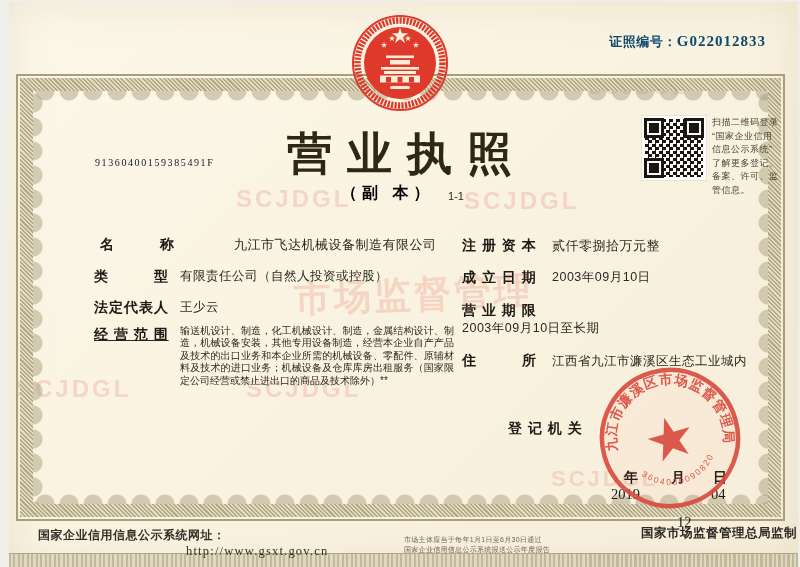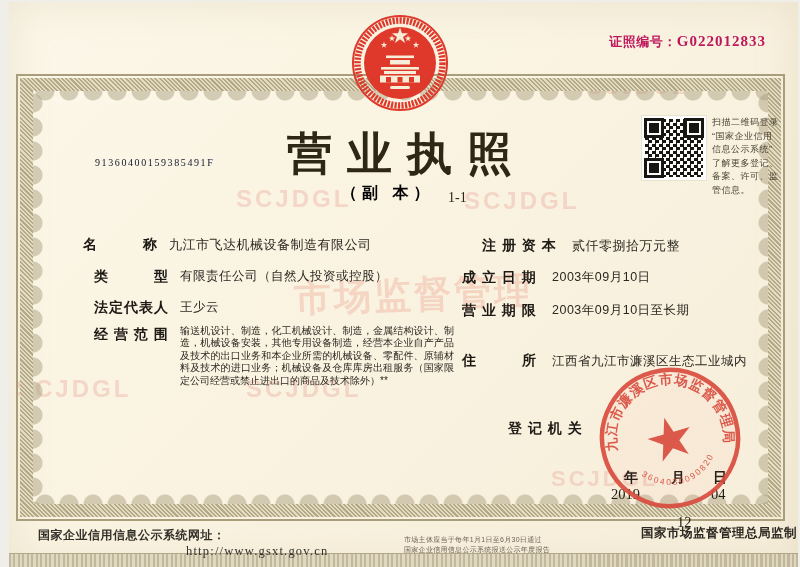--- a/index.html
+++ b/index.html
@@ -19,29 +19,29 @@
       radial-gradient(circle at 10px 12px,rgba(171,161,129,.5) 9px,transparent 10px) top right/10px 24px repeat-y;}
   .bottom-strip{position:absolute;left:9px;right:2px;bottom:0;height:13px;border-top:1px solid #a79d7c;
       background:repeating-linear-gradient(90deg,#b9b094 0 2px,#ddd6bc 2px 4.5px);opacity:.85;}
   
   .wm{position:absolute;font-weight:bold;letter-spacing:3px;pointer-events:none;}
   .wm.pink{color:rgba(233,165,152,.38);font-size:24px;}
   .wm.cream{color:rgba(253,249,238,.8);font-size:20px;}
   .wm-red{position:absolute;left:294px;top:270px;font-size:37px;font-weight:bold;letter-spacing:3px;
       color:rgba(224,96,76,.20);transform:rotate(-2deg);pointer-events:none;}
   
-  .cert-no{position:absolute;right:34px;top:33px;color:#be185d;font-size:13px;font-weight:bold;letter-spacing:.5px;}
+  .cert-no{position:absolute;right:34px;top:33px;color:#0c4a6e;font-size:13px;font-weight:bold;letter-spacing:.5px;}
   .cert-no .num{font-family:"Liberation Serif","DejaVu Serif",serif;font-size:15px;letter-spacing:1px;}
   .emblem{position:absolute;left:350px;top:9px;width:100px;height:108px;}
   .credit-label{position:absolute;left:95px;top:136px;font-size:13px;font-weight:bold;letter-spacing:3.5px;color:#26211a;}
   .credit-code{position:absolute;left:95px;top:157px;font-size:10px;letter-spacing:1.6px;
       font-family:"Liberation Serif","DejaVu Serif",serif;color:#0f172a;}
   .title{position:absolute;left:287px;top:124px;font-size:45px;font-weight:bold;letter-spacing:15px;color:#2e2714;}
   .subtitle{position:absolute;left:341px;top:183px;font-size:16px;font-weight:bold;letter-spacing:5px;color:#000000;}
-  .copy-no{position:absolute;left:438px;top:190px;font-size:14px;font-family:Liberation Serif, serif;color:#2e2714;margin-left:10px;}
+  .copy-no{position:absolute;left:438px;top:190px;font-size:11px;font-family:Liberation Sans, sans-serif;color:#2e2714;margin-left:10px;}
   
   .qr{position:absolute;left:641px;top:115px;width:58px;height:58px;background:#fdfdfb;padding:3px;
       border:1px solid #e7e2d2;}
   .qr .mods{position:absolute;inset:3px;background:repeating-conic-gradient(#181612 0% 25%,#fbfaf6 0% 50%);
       background-size:7px 7px;}
   .qr .f{position:absolute;width:14px;height:14px;border:3px solid #181612;background:#fbfaf6;}
   .qr .f i{position:absolute;inset:2px;background:#181612;}
   .qr .f.tl{left:2px;top:2px;} .qr .f.tr{right:2px;top:2px;} .qr .f.bl{left:2px;bottom:2px;}
   .qr-caption{position:absolute;left:712px;top:116px;width:74px;font-size:9px;line-height:13.5px;
       color:#4c44356;color:#4c4435;letter-spacing:.5px;}
@@ -133,46 +133,46 @@
   </div>
   <div class="qr-caption">
     <div>扫描二维码登录</div>
     <div>“国家企业信用</div>
     <div>信息公示系统”</div>
     <div>了解更多登记、</div>
     <div>备案、许可、监</div>
     <div>管信息。</div>
   </div>
 
-  <div class="row" style="left:83px;top:236px;">
+  <div class="row" style="left:100px;top:236px;gap:48px;">
     <span class="flabel" style="width:86px;">名　　　称</span>
     <span class="fvalue" style="font-size:13px;">九江市飞达机械设备制造有限公司</span>
   </div>
   <div class="row" style="left:94px;top:268px;">
     <span class="flabel" style="width:86px;">类　　　型</span>
     <span class="fvalue">有限责任公司（自然人投资或控股）</span>
   </div>
   <div class="row" style="left:94px;top:299px;">
     <span class="flabel" style="width:86px;">法定代表人</span>
     <span class="fvalue">王少云</span>
   </div>
-  <div class="row" style="left:94px;top:326px;">
+  <div class="row" style="left:94px;top:326px;text-decoration:underline;">
     <span class="flabel">经 营 范 围</span>
   </div>
   <div class="scope-val">输送机设计、制造，化工机械设计、制造，金属结构设计、制造，机械设备安装，其他专用设备制造，经营本企业自产产品及技术的出口业务和本企业所需的机械设备、零配件、原辅材料及技术的进口业务；机械设备及仓库库房出租服务（国家限定公司经营或禁止进出口的商品及技术除外）**</div>
 
   <div class="row" style="left:462px;top:237px;">
-    <span class="flabel" style="width:90px;margin-left:20px;">注 册 资 本</span>
+    <span class="flabel" style="width:90px;">注 册 资 本</span>
     <span class="fvalue" style="font-size:13px;">贰仟零捌拾万元整</span>
   </div>
   <div class="row" style="left:462px;top:269px;">
     <span class="flabel" style="width:90px;">成 立 日 期</span>
     <span class="fvalue">2003年09月10日</span>
   </div>
-  <div class="row" style="left:462px;top:302px;">
+  <div class="row" style="left:462px;top:302px;flex-direction:column;">
     <span class="flabel" style="width:90px;">营 业 期 限</span>
     <span class="fvalue">2003年09月10日至长期</span>
   </div>
   <div class="row" style="left:462px;top:352px;align-items:center;">
     <span class="flabel" style="width:90px;">住　　　所</span>
     <span class="fvalue">江西省九江市濂溪区生态工业城内</span>
   </div>
 
   <div class="reg-label">登 记 机 关</div>
 

